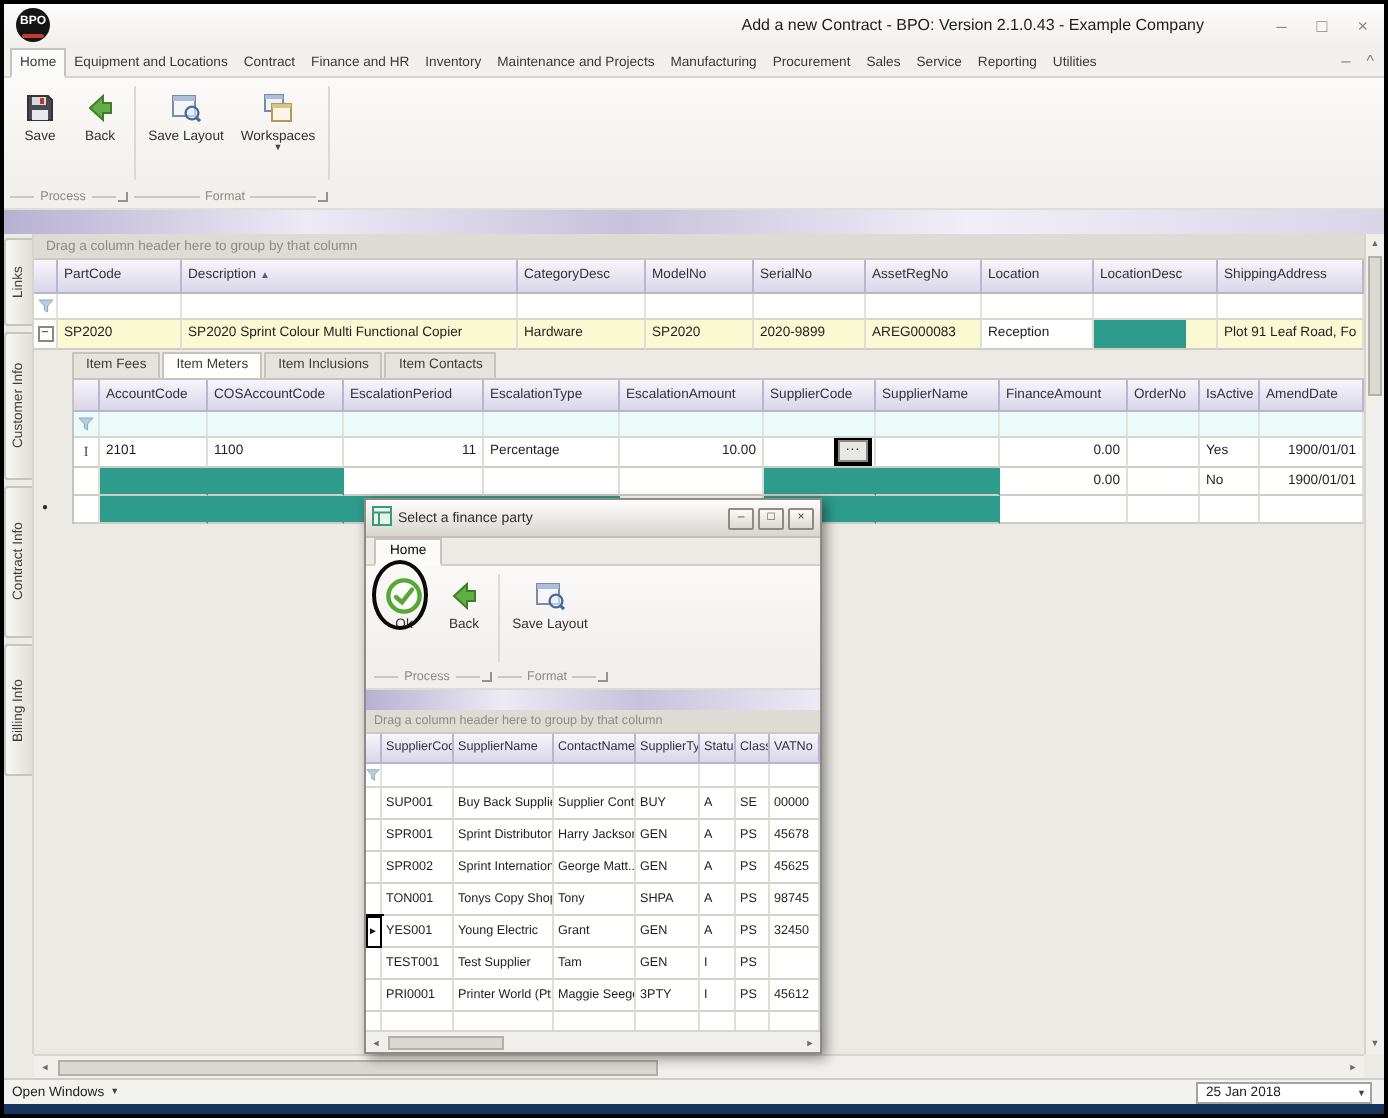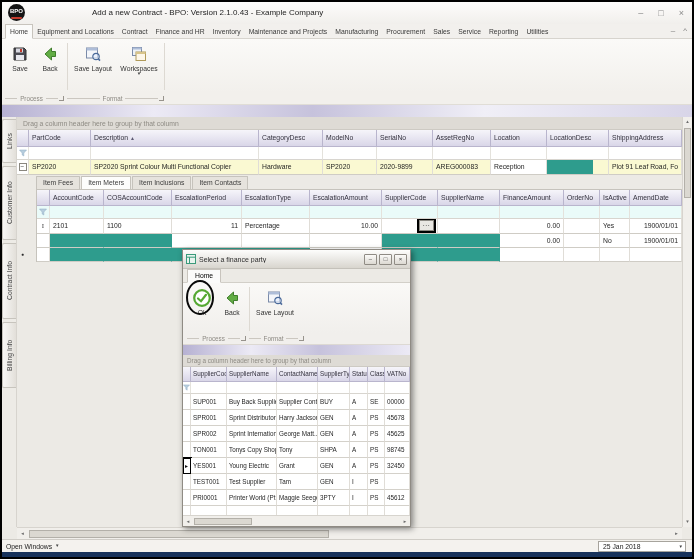--- a/index.html
+++ b/index.html
@@ -3,21 +3,21 @@
 <meta charset="utf-8">
 <style>
   *{box-sizing:border-box;margin:0;padding:0;}
   body{margin:0;background:#fff;font-family:"Liberation Sans","DejaVu Sans",sans-serif;}
   .window{position:relative;width:694px;height:559px;border:2px solid #000;background:#ECEAE5;overflow:hidden;}
 
   
   .titlebar{position:absolute;top:0;left:0;right:0;height:22px;background:linear-gradient(#fdfcfb,#f1efec);}
   .logo{position:absolute;left:6px;top:2px;width:17px;height:17px;border-radius:50%;background:#141414;color:#fff;font-size:6px;font-weight:bold;text-align:center;line-height:15px;}
   .logo::after{content:"";position:absolute;left:3px;right:3px;bottom:2px;height:2px;border-radius:2px;background:#c43b2e;}
-  .title-text{position:absolute;left:90px;right:90px;text-align:left;font-size:8px;color:#1d1d1d;line-height:22px;white-space:nowrap;overflow:hidden;}
+  .title-text{position:absolute;left:90px;right:90px;text-align:right;font-size:8px;color:#1d1d1d;line-height:22px;white-space:nowrap;overflow:hidden;}
   .win-ctrls{position:absolute;right:8px;top:0;height:22px;display:flex;align-items:center;gap:15px;color:#8a8a8a;font-size:9px;}
   .win-ctrls span{cursor:default;}
 
   
   .ribbon-tabs{position:absolute;top:22px;left:0;right:26px;height:15px;display:flex;padding-left:3px;font-size:6.8px;color:#3a3a3a;white-space:nowrap;overflow:hidden;}
   .ribbon-tabs-bg{position:absolute;top:22px;left:0;right:0;height:15px;background:#f2f0ed;border-bottom:1px solid #d7d4ce;}
   .rtab{padding:0 4px;line-height:15px;}
   .rtab.active{background:#fbfbfa;border:1px solid #c8c4bd;border-bottom:1px solid #fbfbfa;line-height:13px;}
   .rtab-icons{position:absolute;right:5px;top:24px;display:flex;gap:8px;color:#7a7a7a;font-size:8px;line-height:10px;}
 

